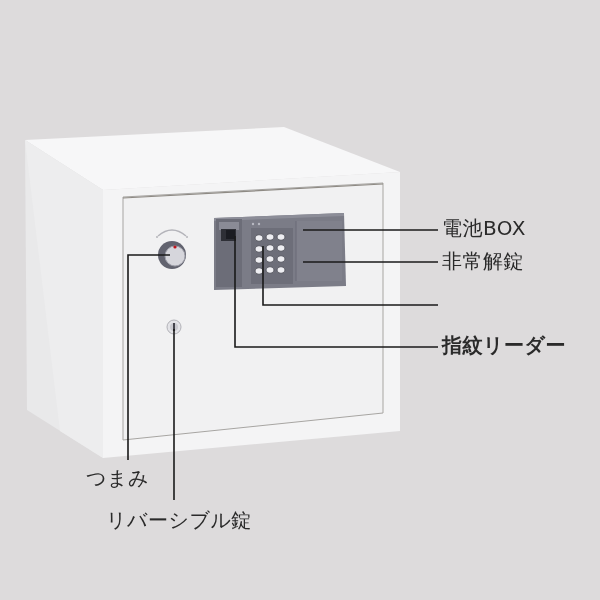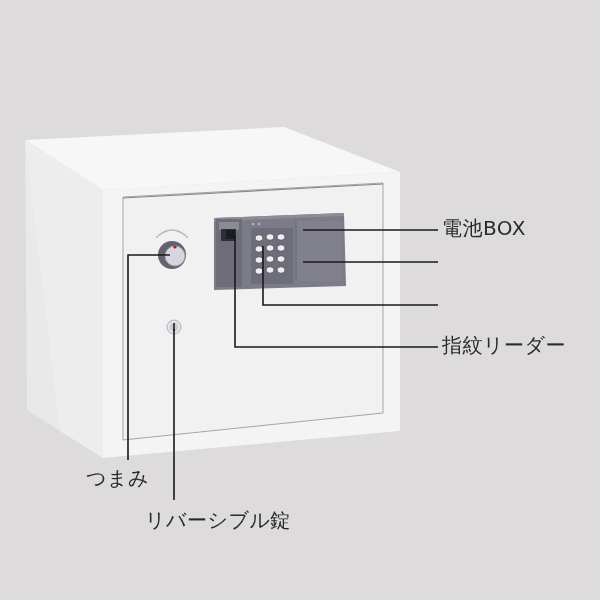--- a/index.html
+++ b/index.html
@@ -96,16 +96,17 @@
       <line x1="303" y1="230" x2="438" y2="230"></line>
       <line x1="303" y1="262" x2="438" y2="262"></line>
       <polyline points="263,246 263,305 438,305"></polyline>
       <polyline points="235,236 235,347 438,347"></polyline>
       <polyline points="170,255 128,255 128,460"></polyline>
       <line x1="174" y1="329" x2="174" y2="500"></line>
     </g>
   </svg>
 
   <span class="label" style="left:442px;top:218px;">電池BOX</span>
-  <span class="label" style="left:442px;top:335px;">指紋リーダー</span>
+  <span class="label" style="left:442px;top:251px;">非常解錠</span>
+  <span class="label" style="left:442px;top:335px;font-weight:bold;">指紋リーダー</span>
   <span class="label" style="left:86px;top:468px;">つまみ</span>
-  <span class="label" style="left:106px;top:510px;margin-left:39px;">リバーシブル錠</span>
+  <span class="label" style="left:106px;top:510px;">リバーシブル錠</span>
 </div>
 
 </body></html>

